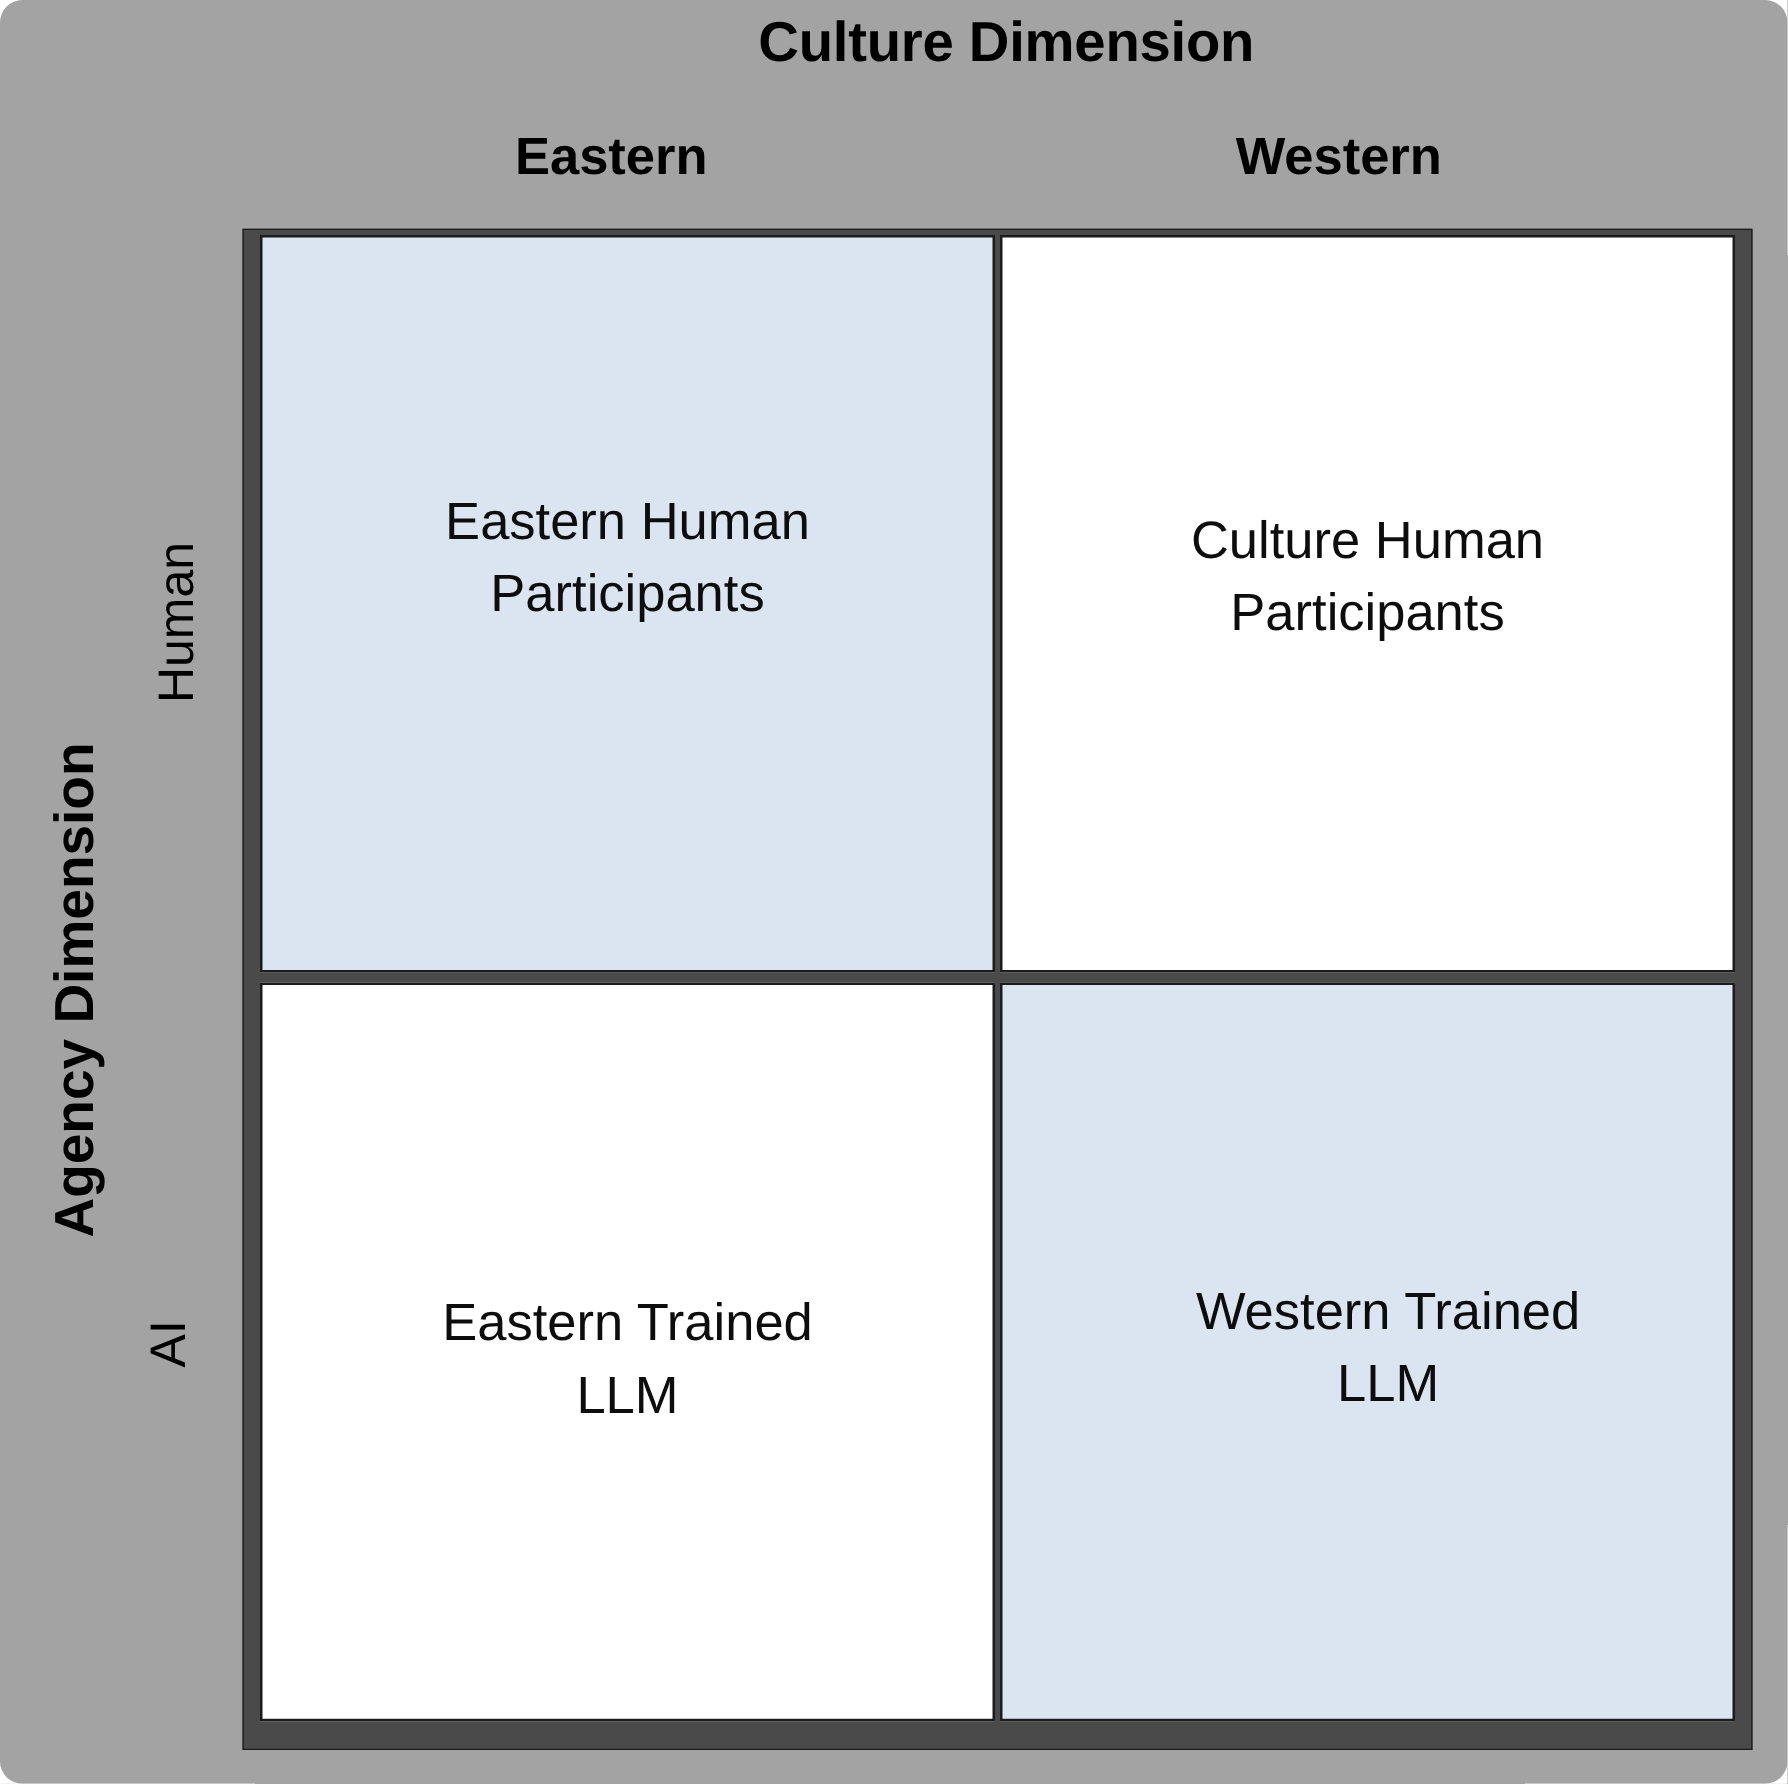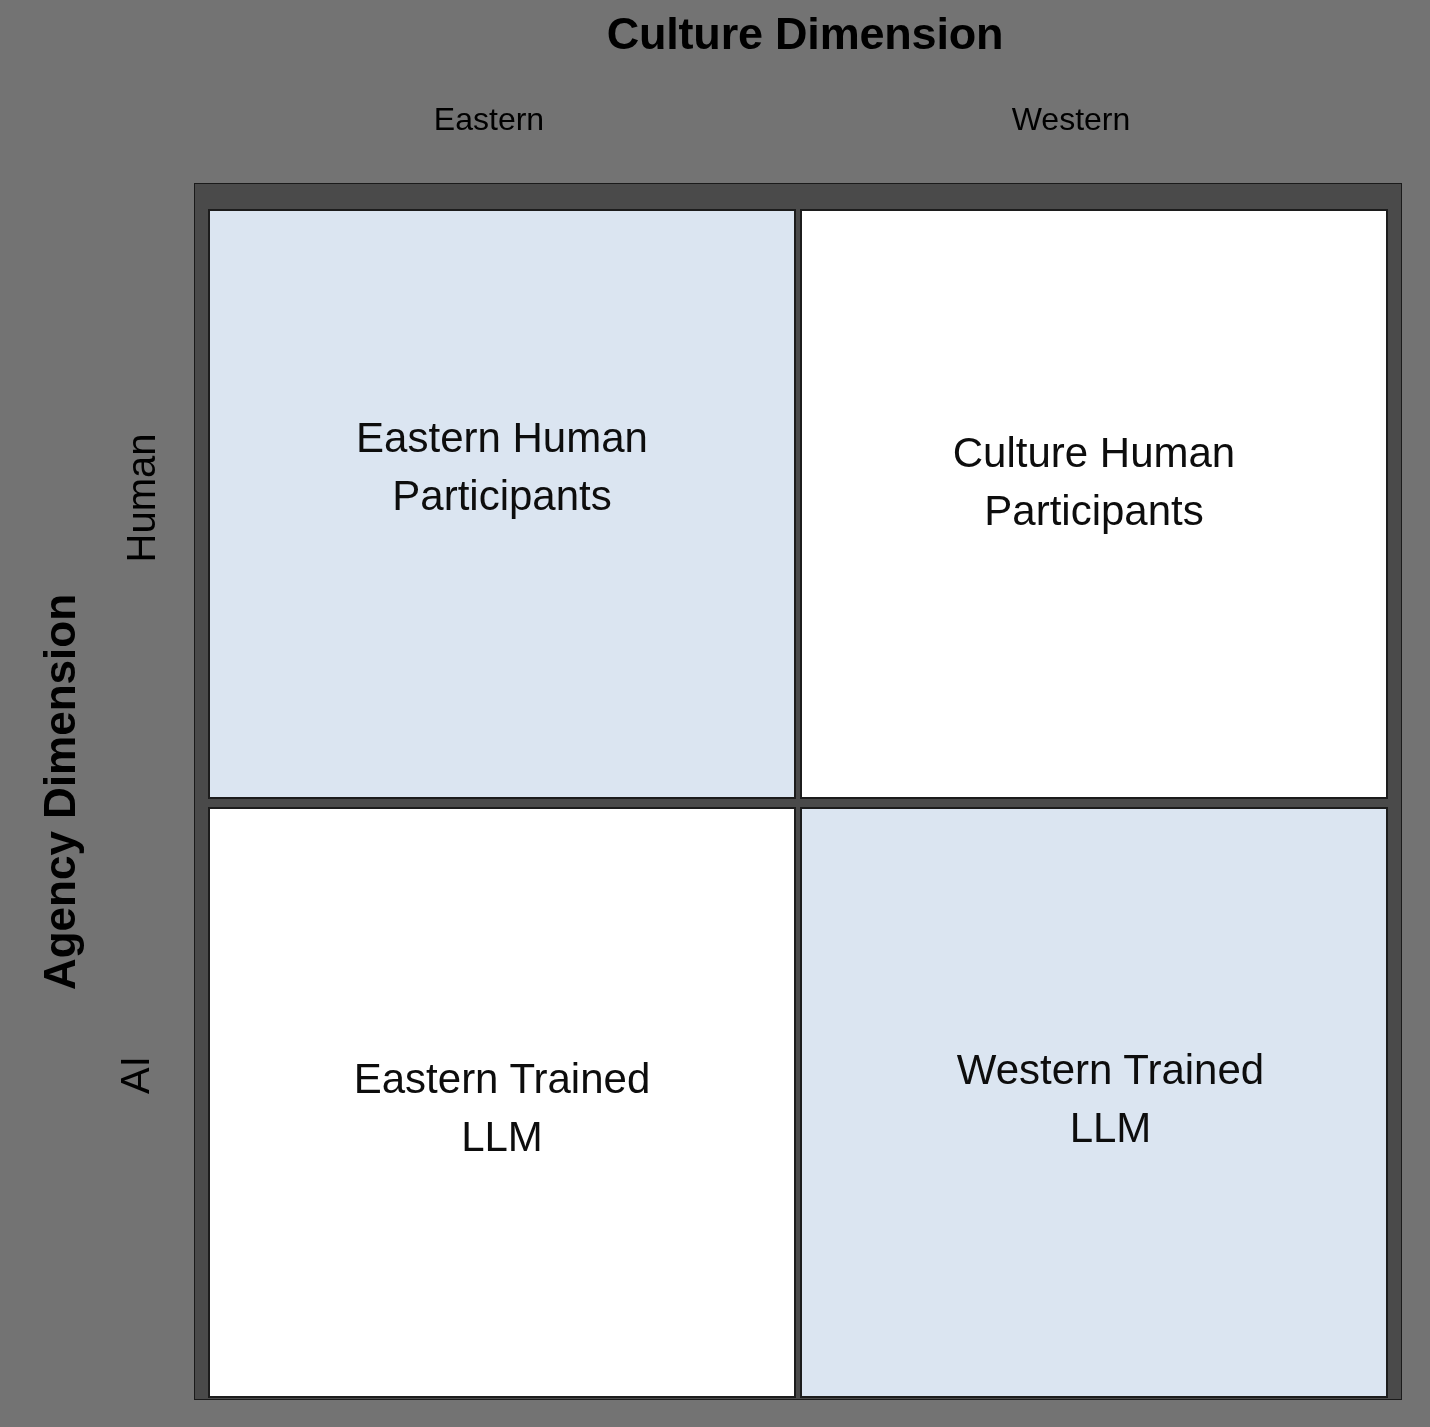--- a/index.html
+++ b/index.html
@@ -10,22 +10,23 @@
   }
   body {
     font-family: "Liberation Sans", sans-serif;
     -webkit-font-smoothing: antialiased;
   }
 
   #canvas {
     position: relative;
     width: 1430px;
     height: 1427px;
-    background: #737373;
+    background: #a3a3a3;
     overflow: hidden;
+    border-radius: 18px;
   }
 
   
   .matrix-title {
     position: absolute;
     left: 0;
     top: 8px;
     width: 1430px;
     text-align: center;
     font-size: 45px;
@@ -38,22 +39,22 @@
   
   .matrix-title-inner {
     display: inline-block;
     transform: translateX(90px);
   }
 
   
   .col-head {
     position: absolute;
     top: 100px;
-    font-size: 32px;
-    font-weight: normal;
+    font-size: 42px;
+    font-weight: bold;
     color: #000000;
     line-height: 1.2;
     text-align: center;
     white-space: nowrap;
   }
   .col-head-east  { left: 339px; width: 300px; }
   .col-head-west  { left: 921px; width: 300px; }
 
   
   .axis-title {
@@ -103,21 +104,21 @@
     height: 1217px;
     background: #4a4a4a;
     border: 1px solid #1a1a1a;
     box-sizing: border-box;
     padding: 0;
   }
 
   .matrix-grid {
     position: absolute;
     left: 13px;
-    top: 25px;
+    top: 4px;
     width: 988px;
     height: 1189px;
     display: grid;
     grid-template-columns: 588px 588px;
     grid-template-rows: 590px 591px;
     column-gap: 4px;
     row-gap: 8px;
   }
 
   .cell {

